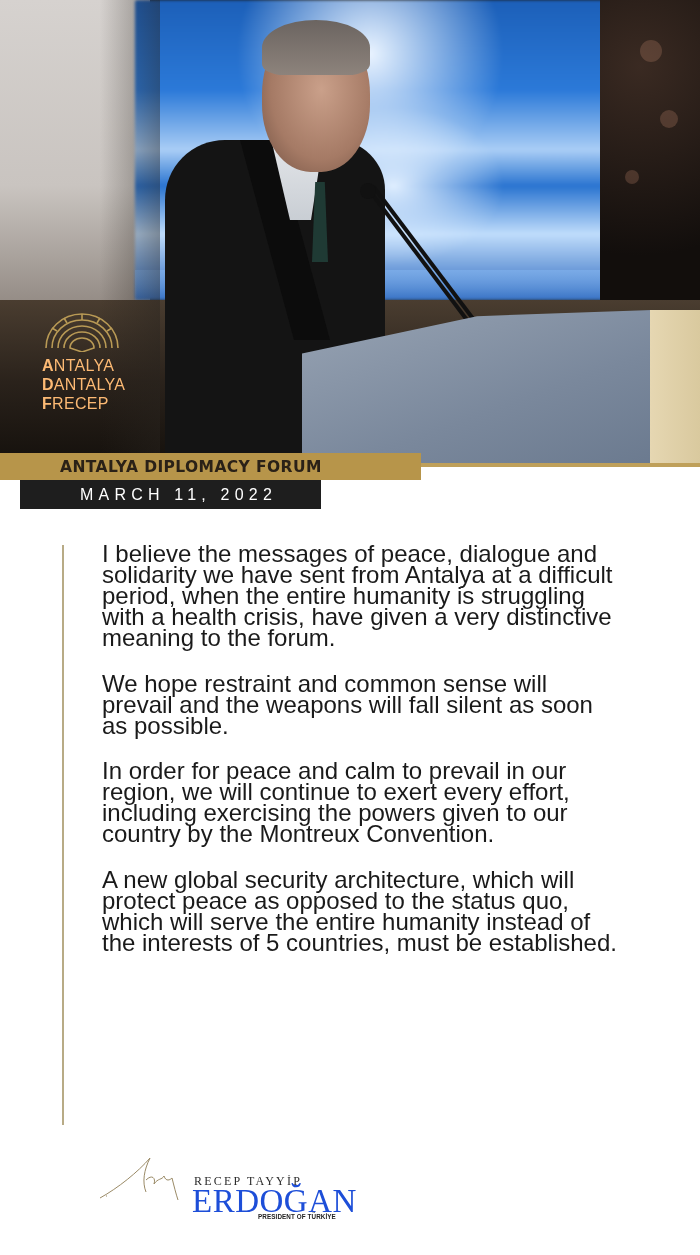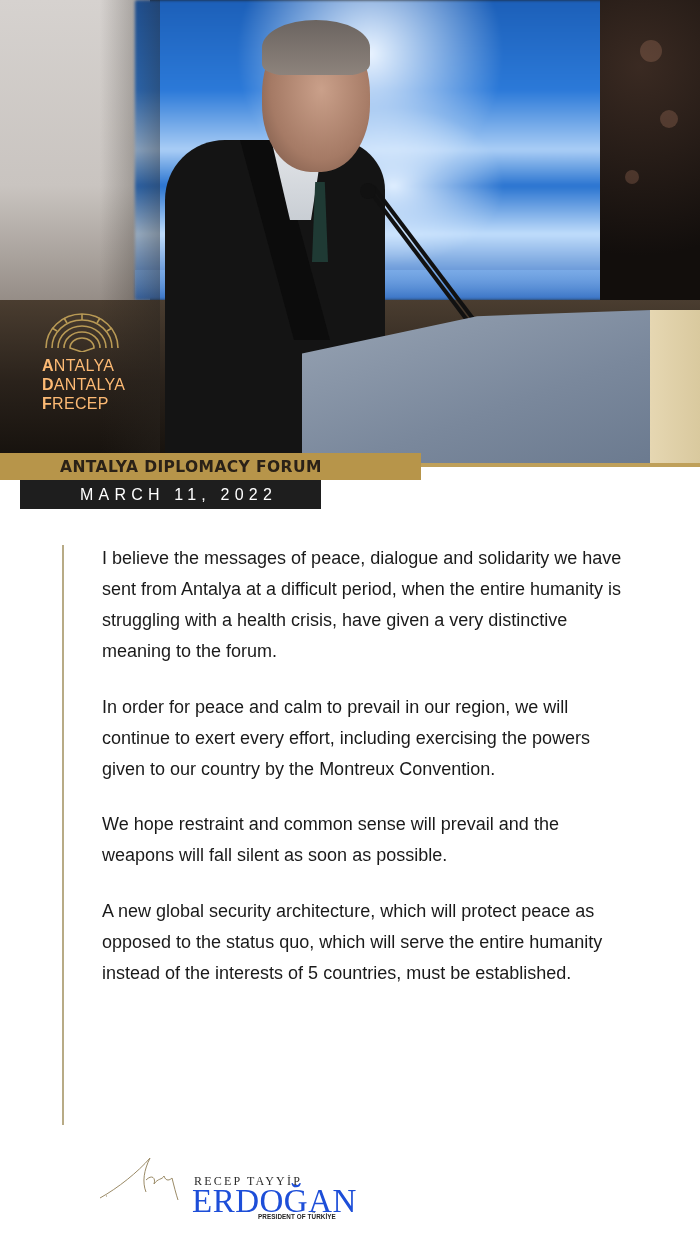--- a/index.html
+++ b/index.html
@@ -129,21 +129,21 @@
   }
 
   
   .quote-bar {
     position: absolute; left: 62px; top: 545px; width: 2px; height: 580px;
     background: #b8ab86;
   }
   .quote {
     position: absolute; left: 102px; top: 543px; width: 520px;
     color: #1a1a1a; font-family: "Liberation Sans", sans-serif;
-    font-size: 18px; line-height: 31px;
+    font-size: 24px; line-height: 21px;
   }
   .quote p { margin-bottom: 24.6px; }
   .quote p:last-child { margin-bottom: 8px; }
 
   
   .sig-scribble { position: absolute; left: 98px; top: 1150px; width: 100px; height: 60px; }
   .sig-first {
     position: absolute; left: 194px; top: 1174px;
     font-family: "Liberation Serif", serif; font-size: 12px; letter-spacing: 2.2px; color: #2b2b2b;
   }
@@ -206,22 +206,22 @@
 <div class="banner-gold">
   <span class="banner-title">ANTALYA DIPLOMACY FORUM</span>
 </div>
 <div class="banner-dark">
   <span class="banner-date">MARCH 11, 2022</span>
 </div>
 
 <div class="quote-bar"></div>
 <div class="quote">
   <p>I believe the messages of peace, dialogue and solidarity we have sent from Antalya at a difficult period, when the entire humanity is struggling with a health crisis, have given a very distinctive meaning to the forum.</p>
+  <p>We hope restraint and common sense will prevail and the weapons will fall silent as soon as possible.</p>
   <p>In order for peace and calm to prevail in our region, we will continue to exert every effort, including exercising the powers given to our country by the Montreux Convention.</p>
-  <p>We hope restraint and common sense will prevail and the weapons will fall silent as soon as possible.</p>
   <p>A new global security architecture, which will protect peace as opposed to the status quo, which will serve the entire humanity instead of the interests of 5 countries, must be established.</p>
 </div>
 
 <svg class="sig-scribble" viewBox="0 0 100 60">
   <g fill="none" stroke="#9a8a66" stroke-width="1">
     <path d="M2 48 C20 38, 40 22, 52 8 C46 20, 44 32, 48 42"></path>
     <path d="M48 30 C54 24, 58 28, 56 34 C60 28, 64 30, 66 26 C68 32, 72 30, 74 28"></path>
     <path d="M74 28 C76 36, 78 44, 80 50"></path>
     <path d="M8 46 l1 0"></path>
   </g>

